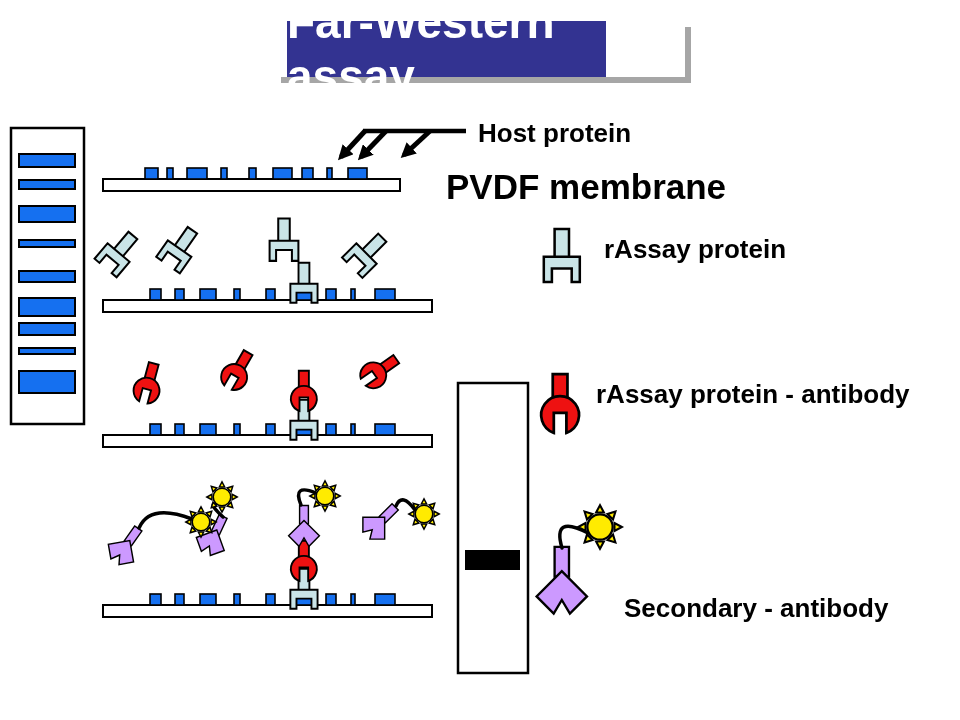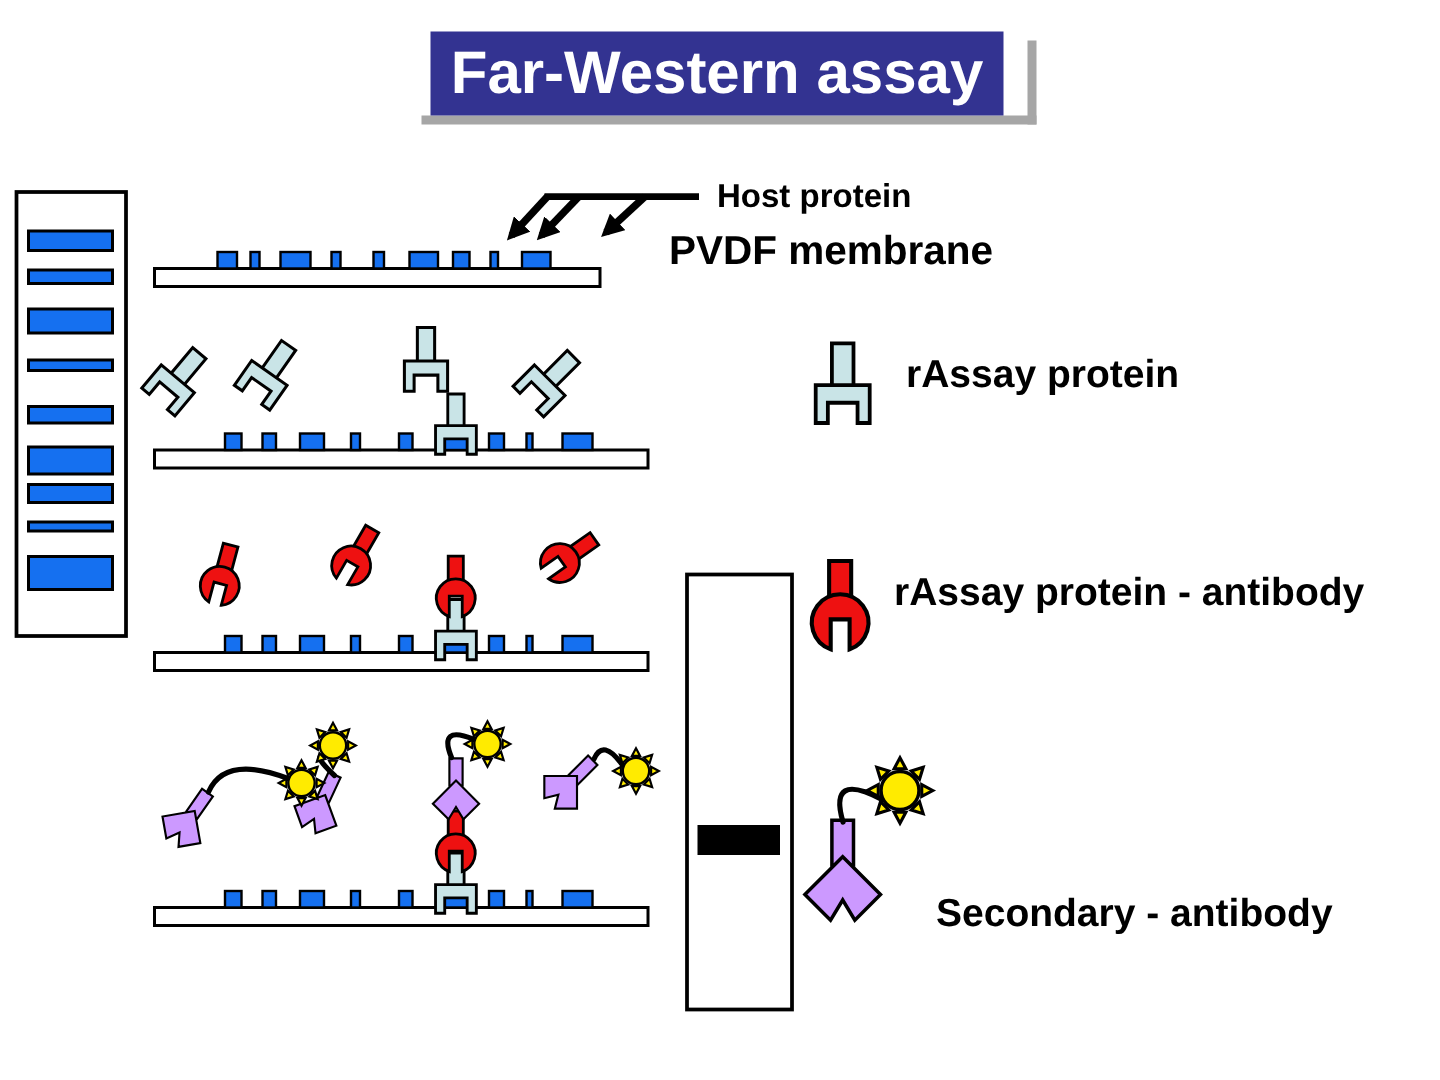--- a/index.html
+++ b/index.html
@@ -1,31 +1,31 @@
 <!DOCTYPE html>
 <html style="--title-bg: #333391; --title-text: #ffffff; --shadow-gray: #a6a6a6; --band-blue: #1570f0; --lane-fill: #ffffff; --protein-fill: #c9e4e7; --antibody-red: #ee1111; --secondary-purple: #cc99ff; --star-yellow: #ffeb00; --outline: #000000;"><head>
 <meta charset="utf-8">
 <style>
   html,body{margin:0;padding:0;background:#fff;}
   .canvas{position:relative;width:960px;height:720px;background:#ffffff;overflow:hidden;
           font-family:"Liberation Sans",sans-serif;}
   .diagram-svg{position:absolute;left:0;top:0;}
   
-  .title-box{position:absolute;left:287px;top:21px;width:382px;height:56px;
+  .title-box{position:absolute;left:287px;top:21px;width:319px;height:56px;
              background:var(--title-bg,#333391);color:var(--title-text,#fff);
              display:flex;align-items:center;justify-content:center;
-             font-size:40px;font-weight:700;letter-spacing:0px;}
+             font-size:46px;font-weight:700;letter-spacing:0px;}
   .title-shadow-bottom{position:absolute;left:281px;top:77px;width:410px;height:6px;
              background:var(--shadow-gray,#a6a6a6);}
   .title-shadow-right{position:absolute;left:685px;top:27px;width:6px;height:56px;
              background:var(--shadow-gray,#a6a6a6);}
   
   .lbl{position:absolute;color:#000;font-weight:700;white-space:nowrap;}
-  .lbl-host{left:478px;top:118px;font-size:22px;}
-  .lbl-pvdf{left:446px;top:152px;font-size:27px;}
+  .lbl-host{left:478px;top:118px;font-size:26px;}
+  .lbl-pvdf{left:446px;top:167px;font-size:35px;}
   .lbl-rassay{left:604px;top:234px;font-size:26px;}
   .lbl-rassay-ab{left:596px;top:379px;font-size:26px;}
   .lbl-secondary{left:624px;top:561px;font-size:26px;margin-top:32px;}
   
   .cyan{fill:var(--protein-fill,#c9e4e7);stroke:var(--outline,#000);stroke-width:2.8;}
   .redshape{fill:var(--antibody-red,#ee1111);stroke:var(--outline,#000);stroke-width:2.6;}
   .purpleshape{fill:var(--secondary-purple,#cc99ff);stroke:var(--outline,#000);stroke-width:2.6;}
   .star-core{fill:var(--star-yellow,#ffeb00);stroke:var(--outline,#000);stroke-width:2;}
   .star-ray{fill:var(--star-yellow,#ffeb00);stroke:var(--outline,#000);stroke-width:1.8;}
   .arrow-line{stroke:#000;stroke-width:5;}

